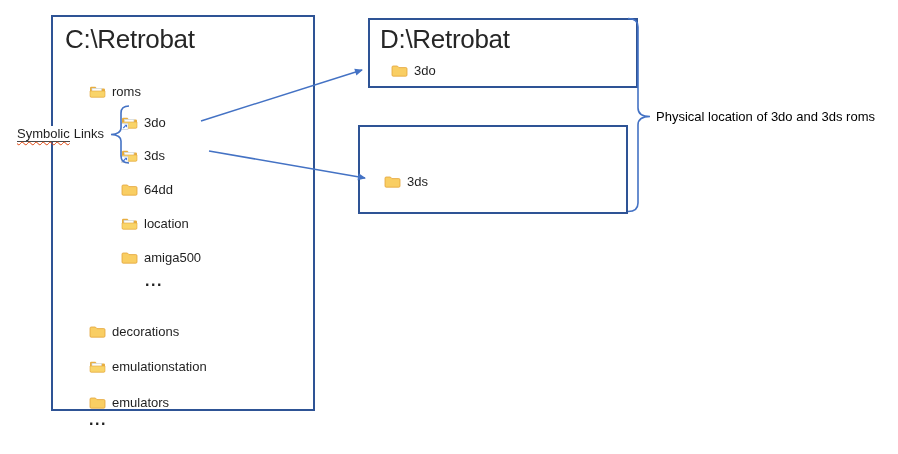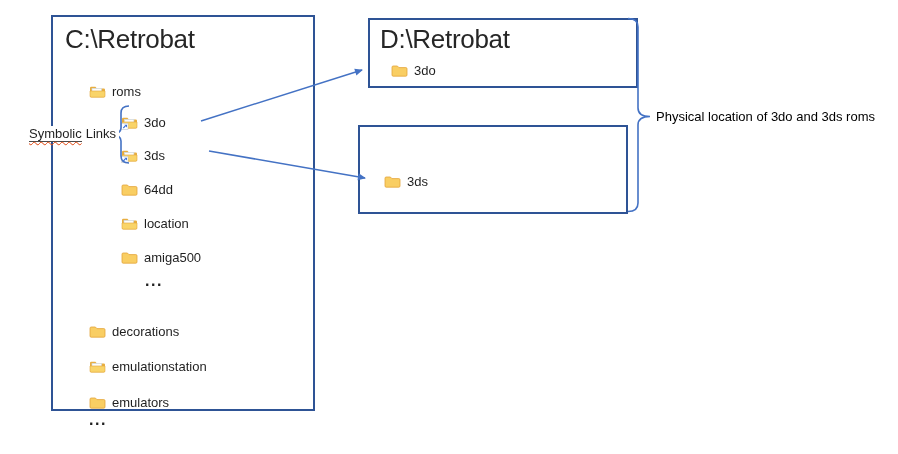--- a/index.html
+++ b/index.html
@@ -11,21 +11,21 @@
   #d-box { left:368px; top:18px; width:270px; height:70px; }
   #e-box { left:358px; top:125px; width:270px; height:89px; }
 
   .drive-title { position:absolute; left:12px; top:7px; font-size:26px; color:#262626; letter-spacing:-0.3px; white-space:nowrap; }
 
   .row { position:absolute; display:flex; align-items:flex-end; gap:6px; height:18px; white-space:nowrap; }
   .row .lbl { font-size:13px; color:#1f1f1f; }
   .row svg { display:block; }
   .ellipsis { position:absolute; font-size:16px; font-weight:bold; color:#1f1f1f; letter-spacing:1.5px; }
 
-  #symlink-label { position:absolute; left:26px; top:126px; font-size:13px; color:#1f1f1f;
+  #symlink-label { position:absolute; left:14px; top:126px; font-size:13px; color:#1f1f1f;
                    background:#fff; padding:0 3px; z-index:5; white-space:nowrap; }
   #symlink-label .w1 { border-bottom:1px solid #4a4a4a; }
   #symlink-label .w1 .wavy { text-decoration:underline wavy #E0460E; text-decoration-thickness:1px; text-underline-offset:3px; }
   #symlink-label .w2 { margin-left:4px; }
 
   #physical-label { position:absolute; left:656px; top:109px; font-size:13px; color:#000; white-space:nowrap;text-align:center; }
 
   #overlay { position:absolute; left:0; top:0; width:898px; height:454px; pointer-events:none; z-index:4; }
 </style>
 </head>

